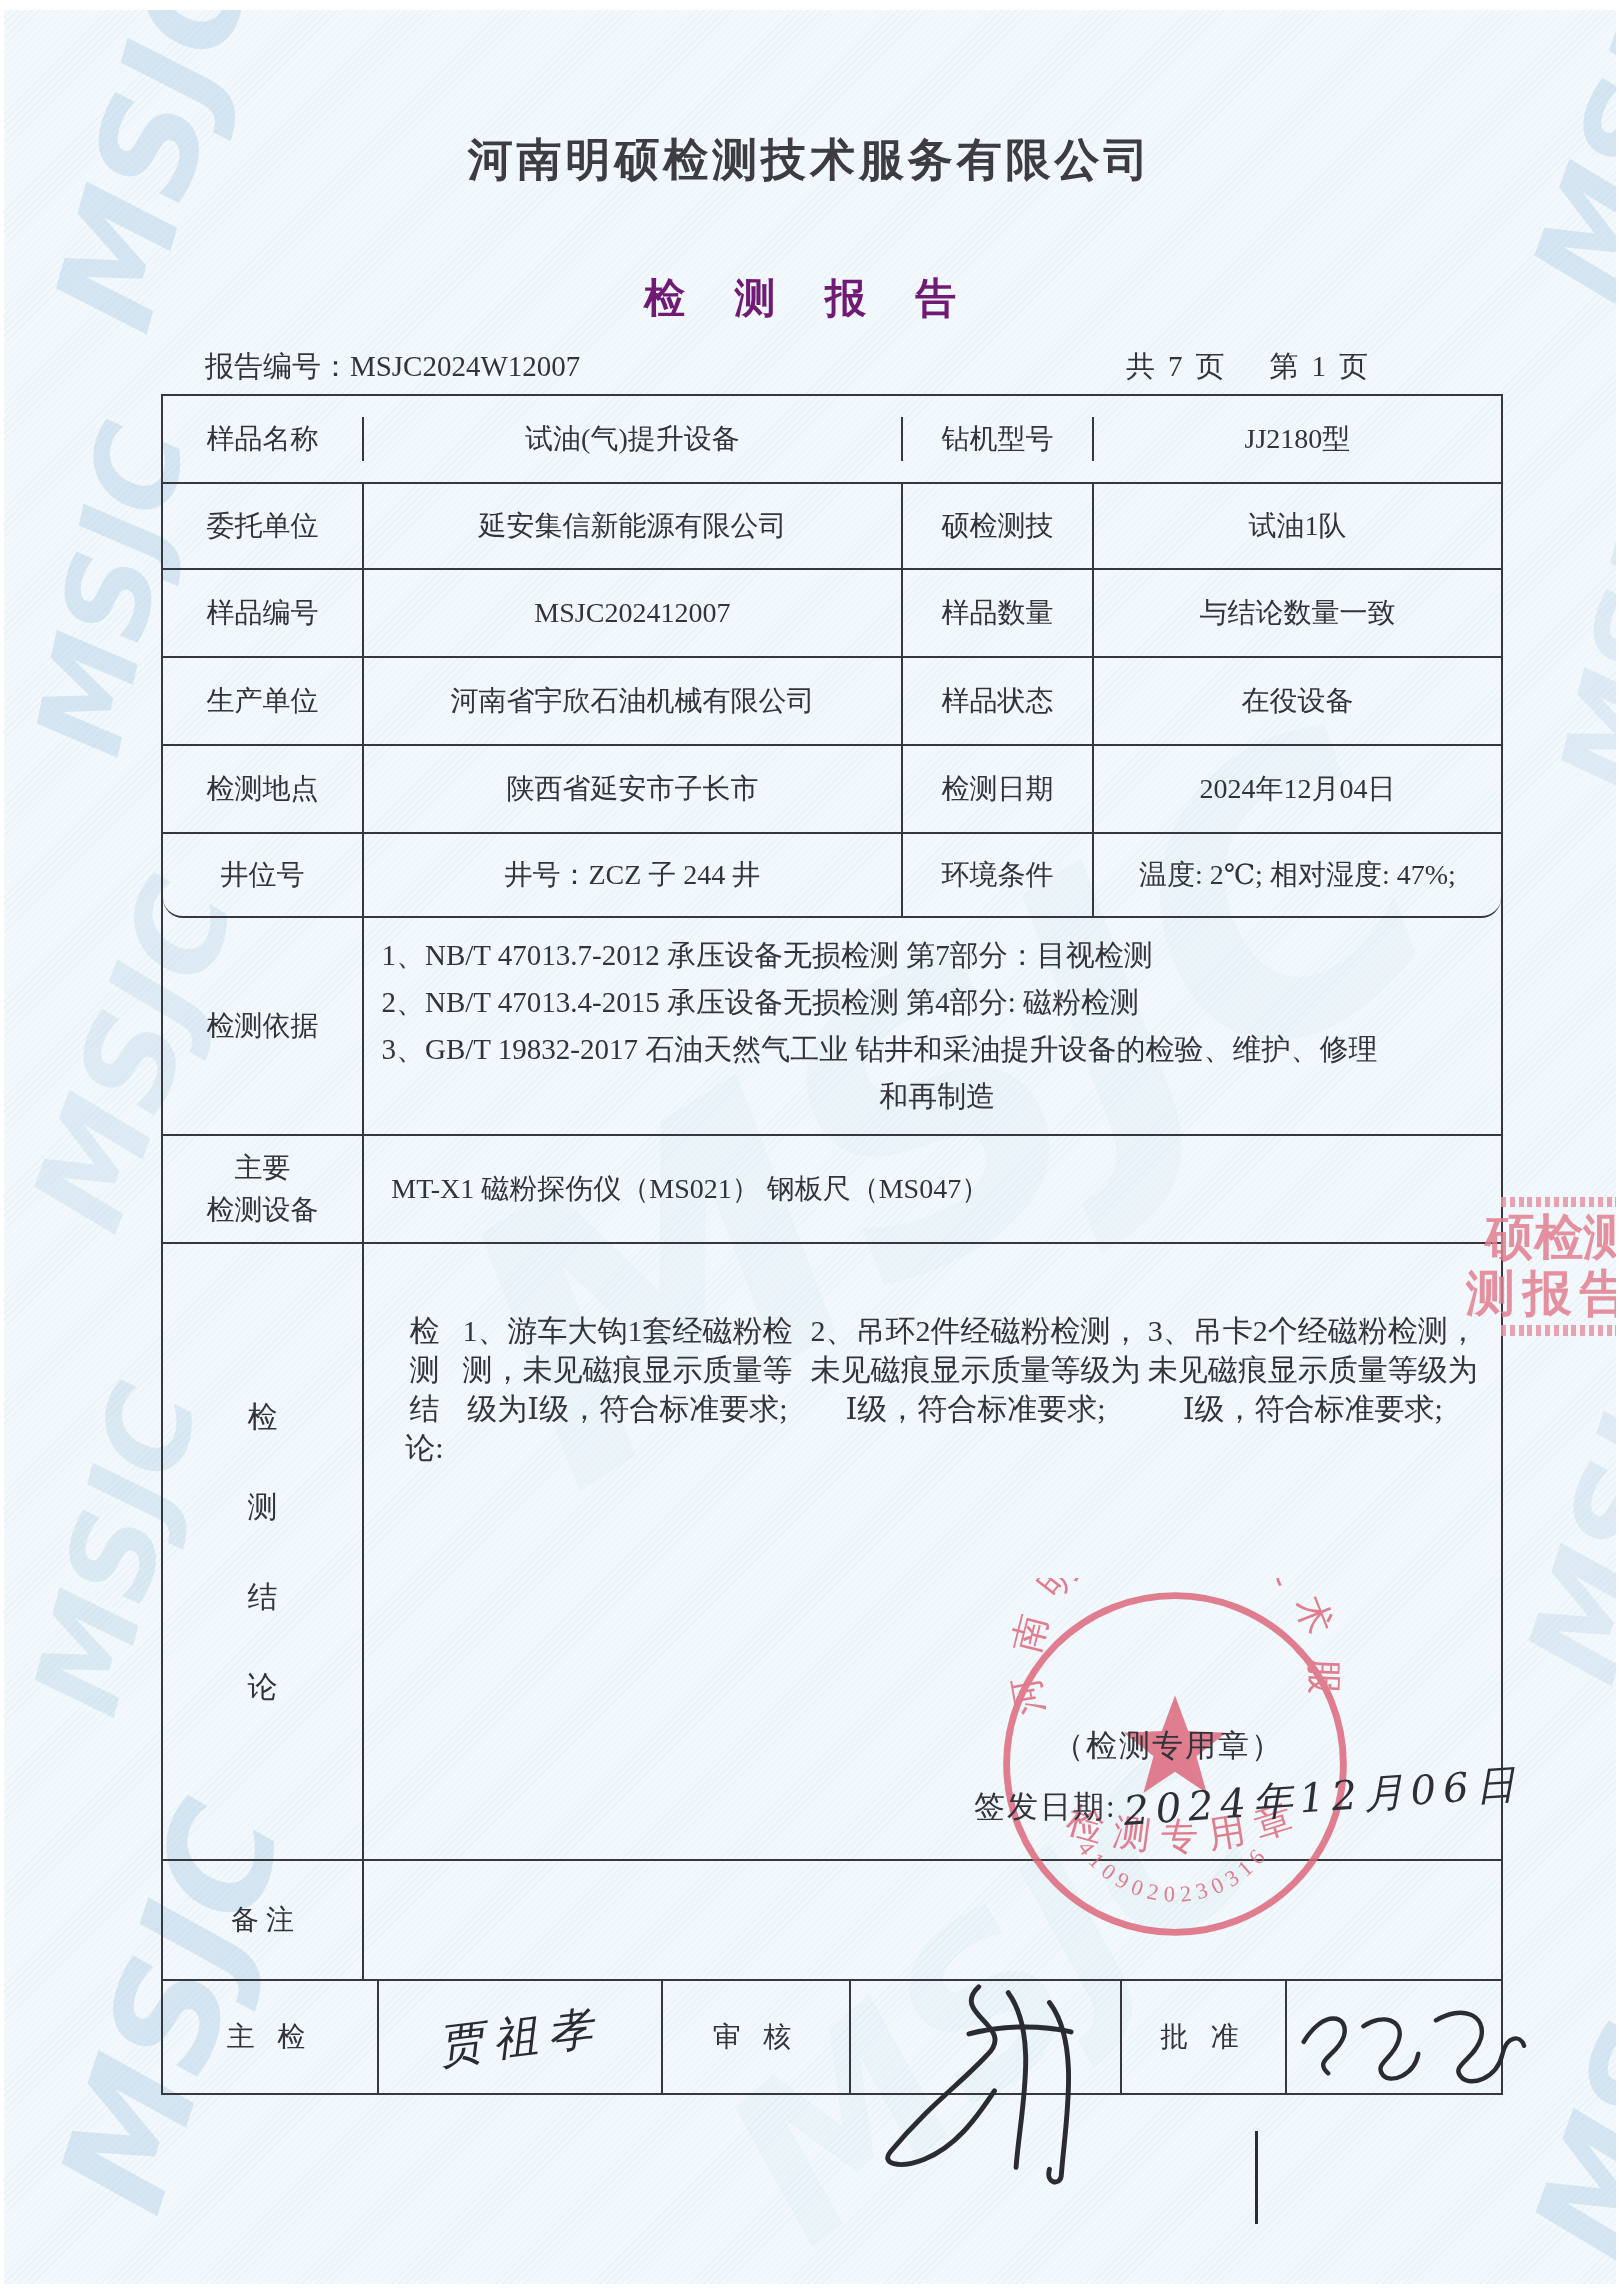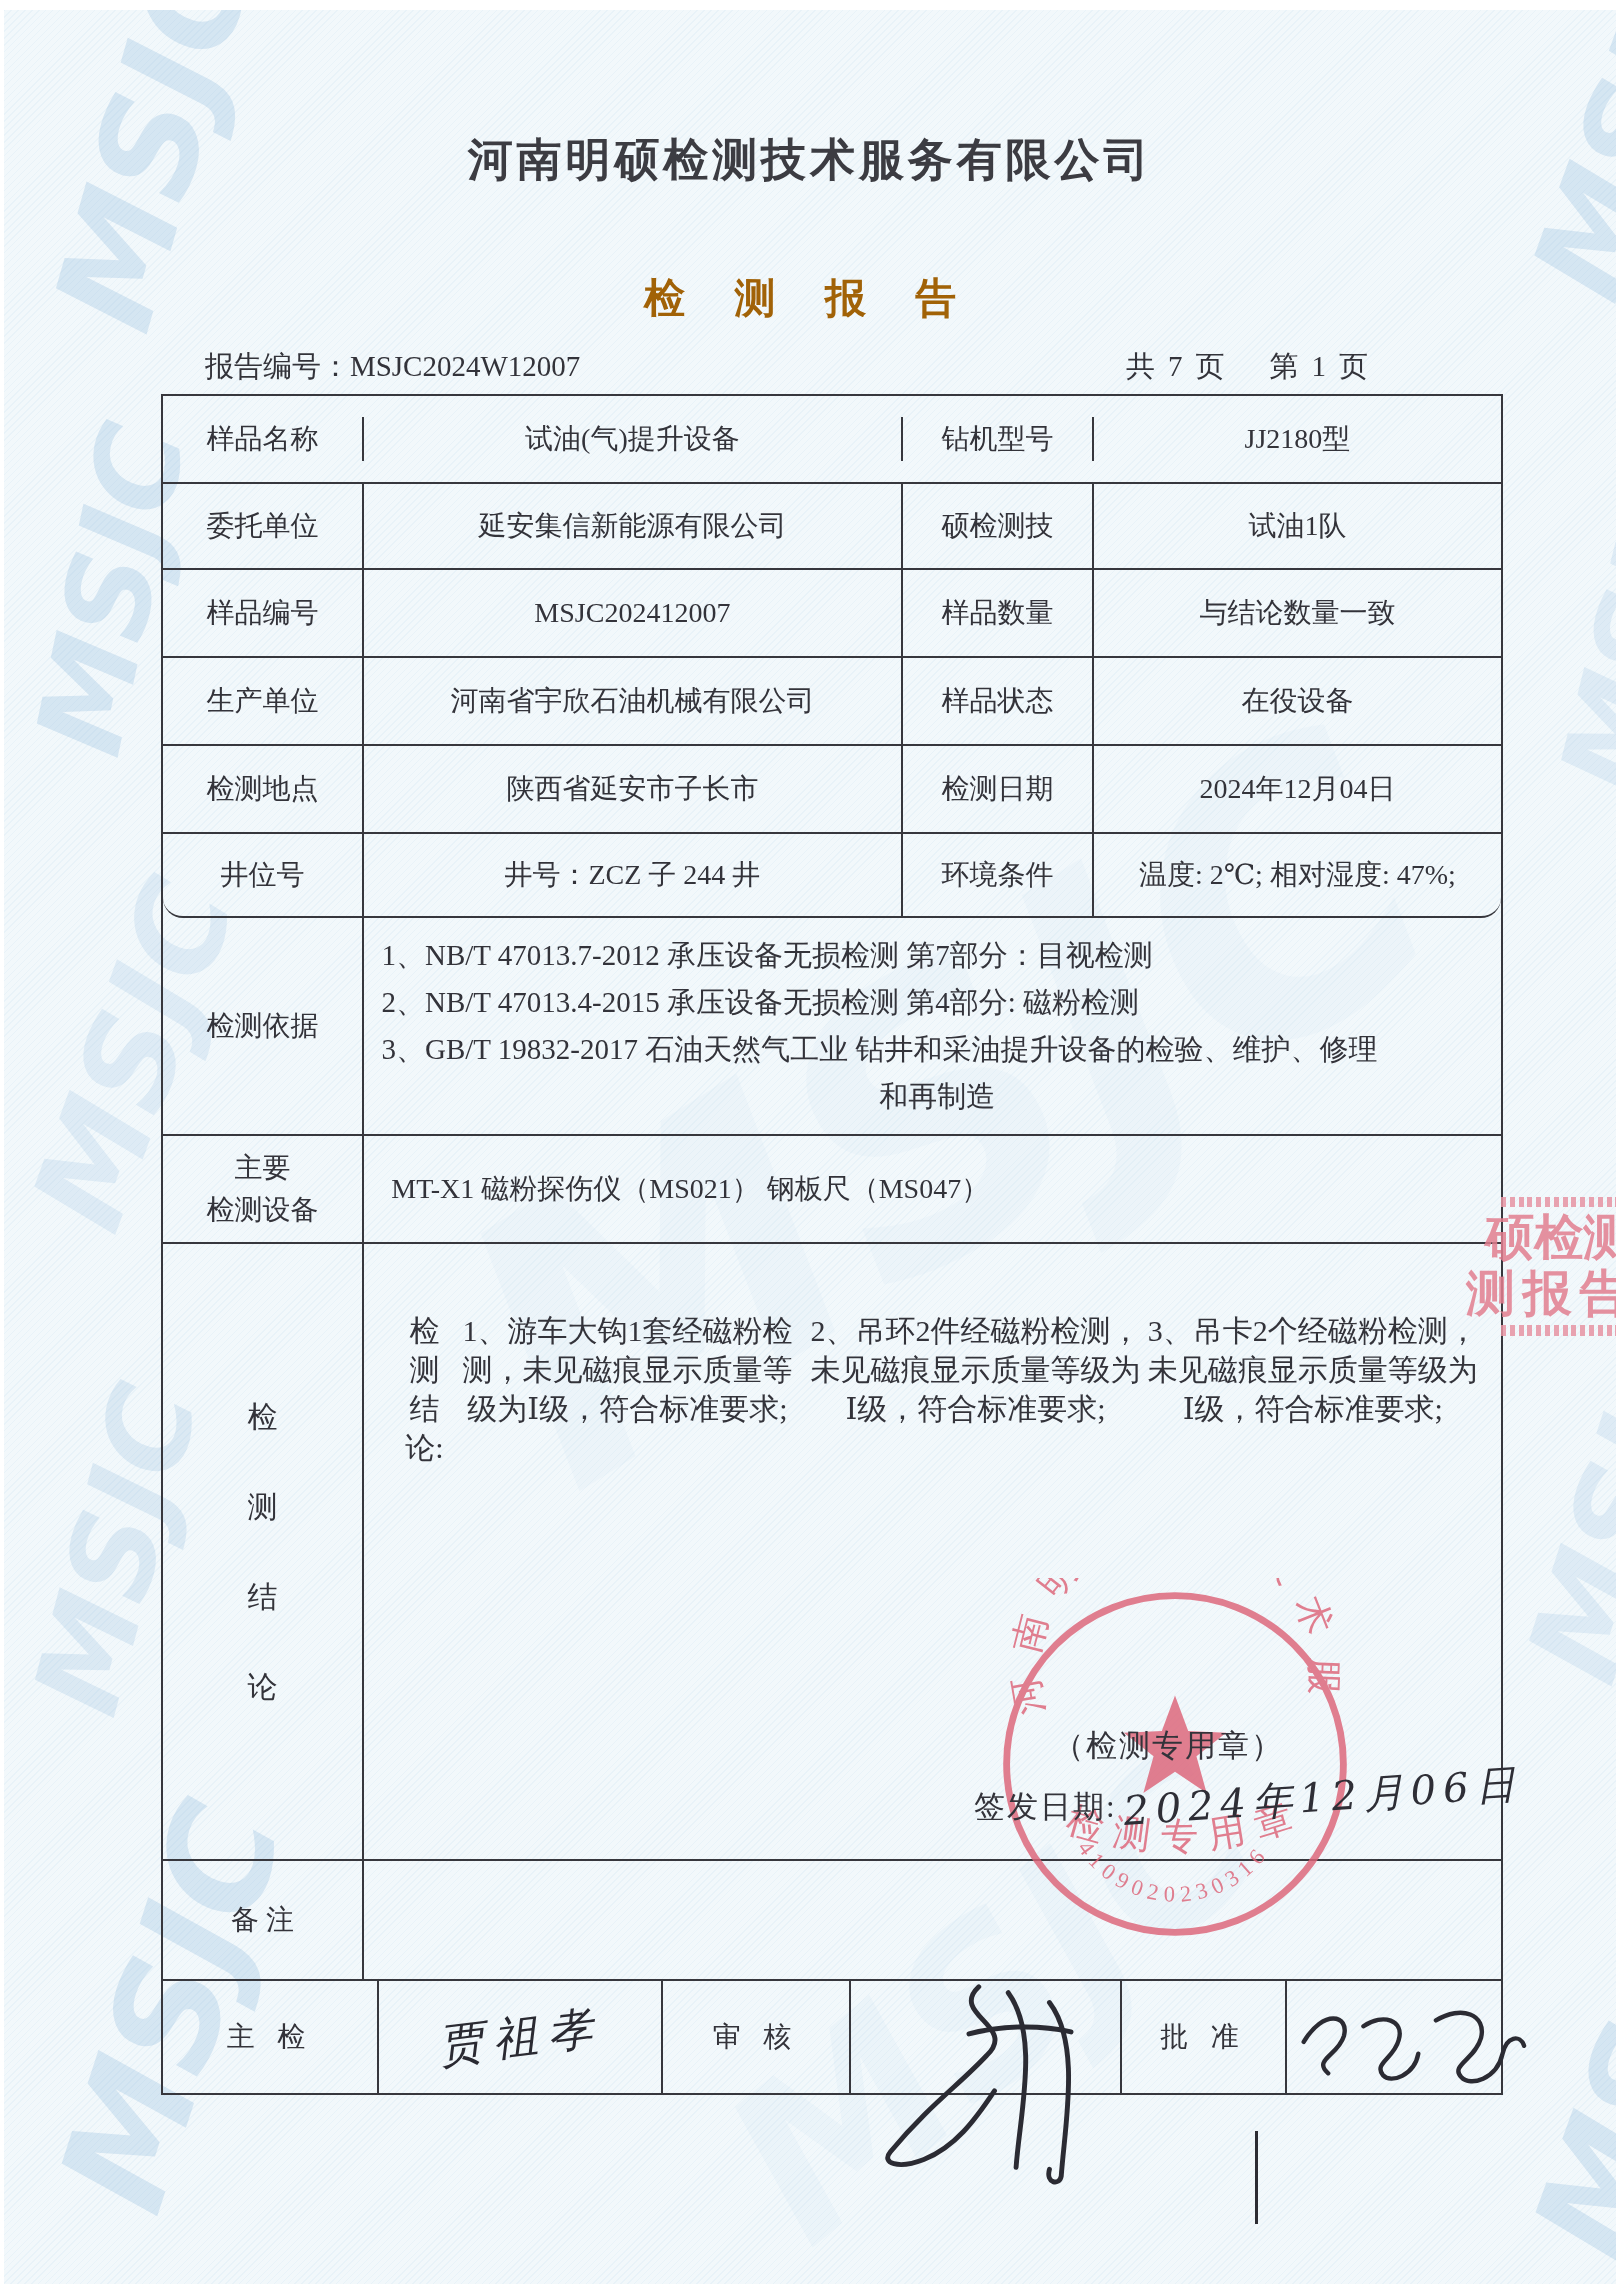--- a/index.html
+++ b/index.html
@@ -8,21 +8,21 @@
   #paper{position:absolute;left:3.9px;top:9.8px;right:3.9px;bottom:7.8px;background:#f2f8fb;overflow:hidden;}
   #paper::before{content:"";position:absolute;inset:0;
       background:repeating-linear-gradient(135deg, rgba(150,195,225,0.10) 0 1px, rgba(0,0,0,0) 1px 4.9px);}
   .wm{position:absolute;font-family:"DejaVu Sans","Liberation Sans",sans-serif;font-weight:bold;font-style:italic;
       color:rgba(130,178,218,0.26);pointer-events:none;white-space:nowrap;}
   .ink{color:#33333a;}
   
   .company-title{position:absolute;top:120px;left:0;width:100%;text-align:center;
       font-size:45px;font-weight:bold;letter-spacing:3.9px;color:#3c3c42;}
   .doc-title{position:absolute;top:261px;left:0;width:100%;text-align:center;
-      font-size:41px;font-weight:bold;letter-spacing:19.6px;color:#a16207;}
+      font-size:41px;font-weight:bold;letter-spacing:19.6px;color:#701a75;}
   .report-no{position:absolute;top:337px;left:201px;font-size:29px;}
   .page-info{position:absolute;top:337px;left:1122px;width:314px;font-size:29px;letter-spacing:2.9px;}
   
   #tbl{position:absolute;left:157px;top:384px;width:1338px;border:2.9px solid #37373d;box-sizing:content-box;background:transparent;}
   .trow{display:flex;border-bottom:2.9px solid #37373d;box-sizing:border-box;}
   .trow:last-child{border-bottom:none;}
   .cell{box-sizing:border-box;display:flex;align-items:center;justify-content:center;
         font-size:28px;line-height:1.3;text-align:center;padding:3.9px 7.8px;}
   .br{border-right:2.9px solid #37373d;}
   .lbl1{width:201px;flex:none;}

